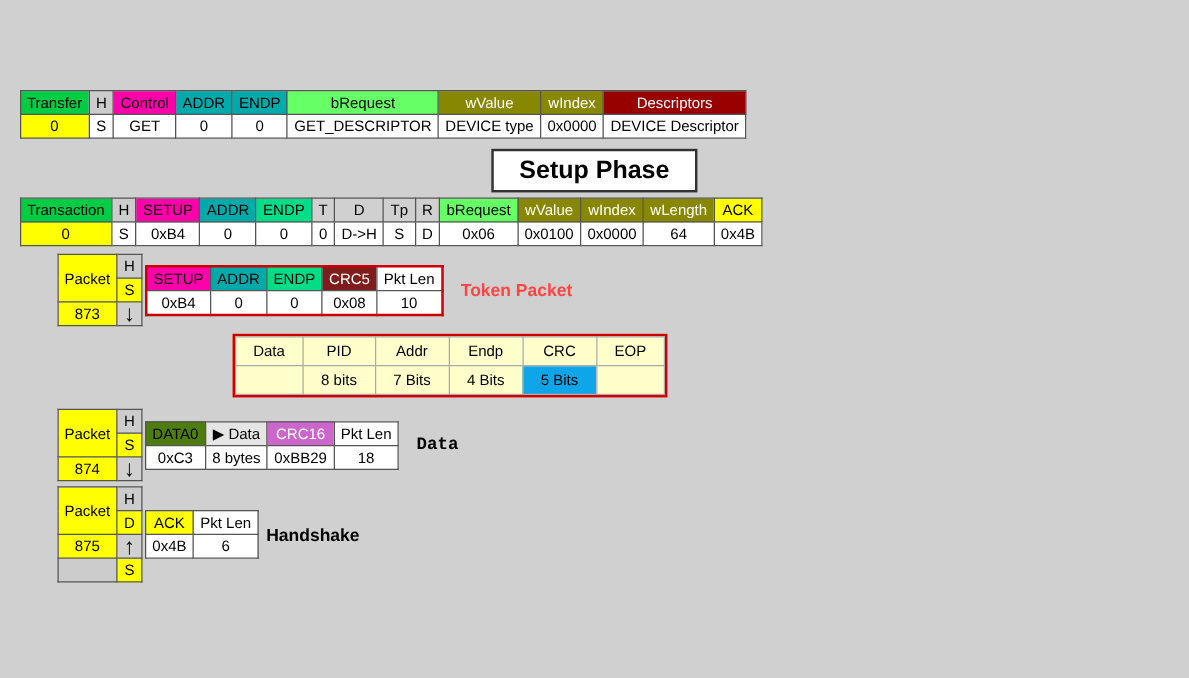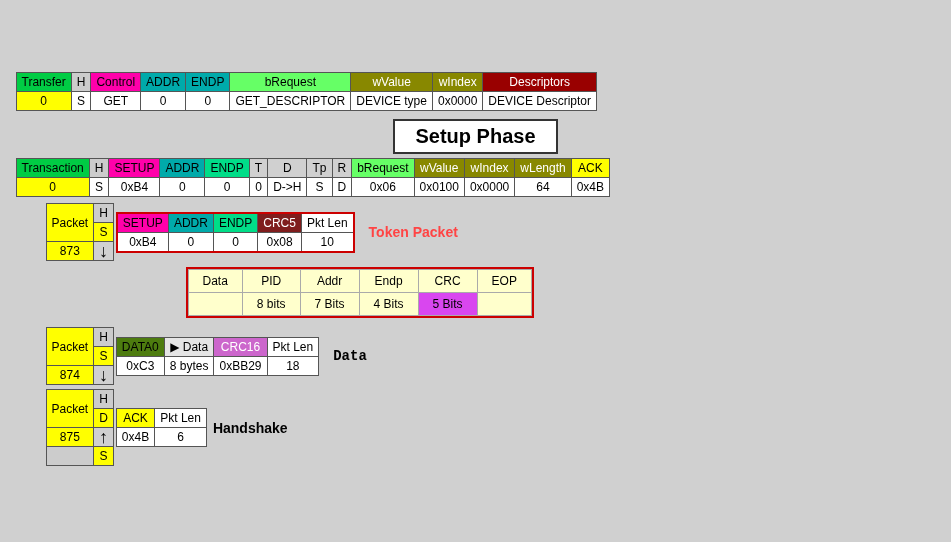--- a/index.html
+++ b/index.html
@@ -239,21 +239,21 @@
               <td style="background:#ffffcc; padding: 4px 14px;">CRC</td>
               <td style="background:#ffffcc; padding: 4px 14px; margin-left: 20px;">EOP</td>
             </tr>
           </thead>
           <tbody>
             <tr>
               <td style="background:#ffffcc; padding: 4px 14px;"></td>
               <td style="background:#ffffcc; padding: 4px 14px;">8 bits</td>
               <td style="background:#ffffcc; padding: 4px 14px;">7 Bits</td>
               <td style="background:#ffffcc; padding: 4px 14px;">4 Bits</td>
-              <td style="background:#d946ef; padding: 0 14px;">5 Bits</td>
+              <td style="background:#0ea5e9; padding: 0 14px;">5 Bits</td>
               <td style="background:#ffffcc; padding: 4px 14px;"></td>
             </tr>
           </tbody>
         </table>
       </div>
     </div>
 
     <div class="packet-row">
       <table style="margin-right:2px;">
         <tbody>

